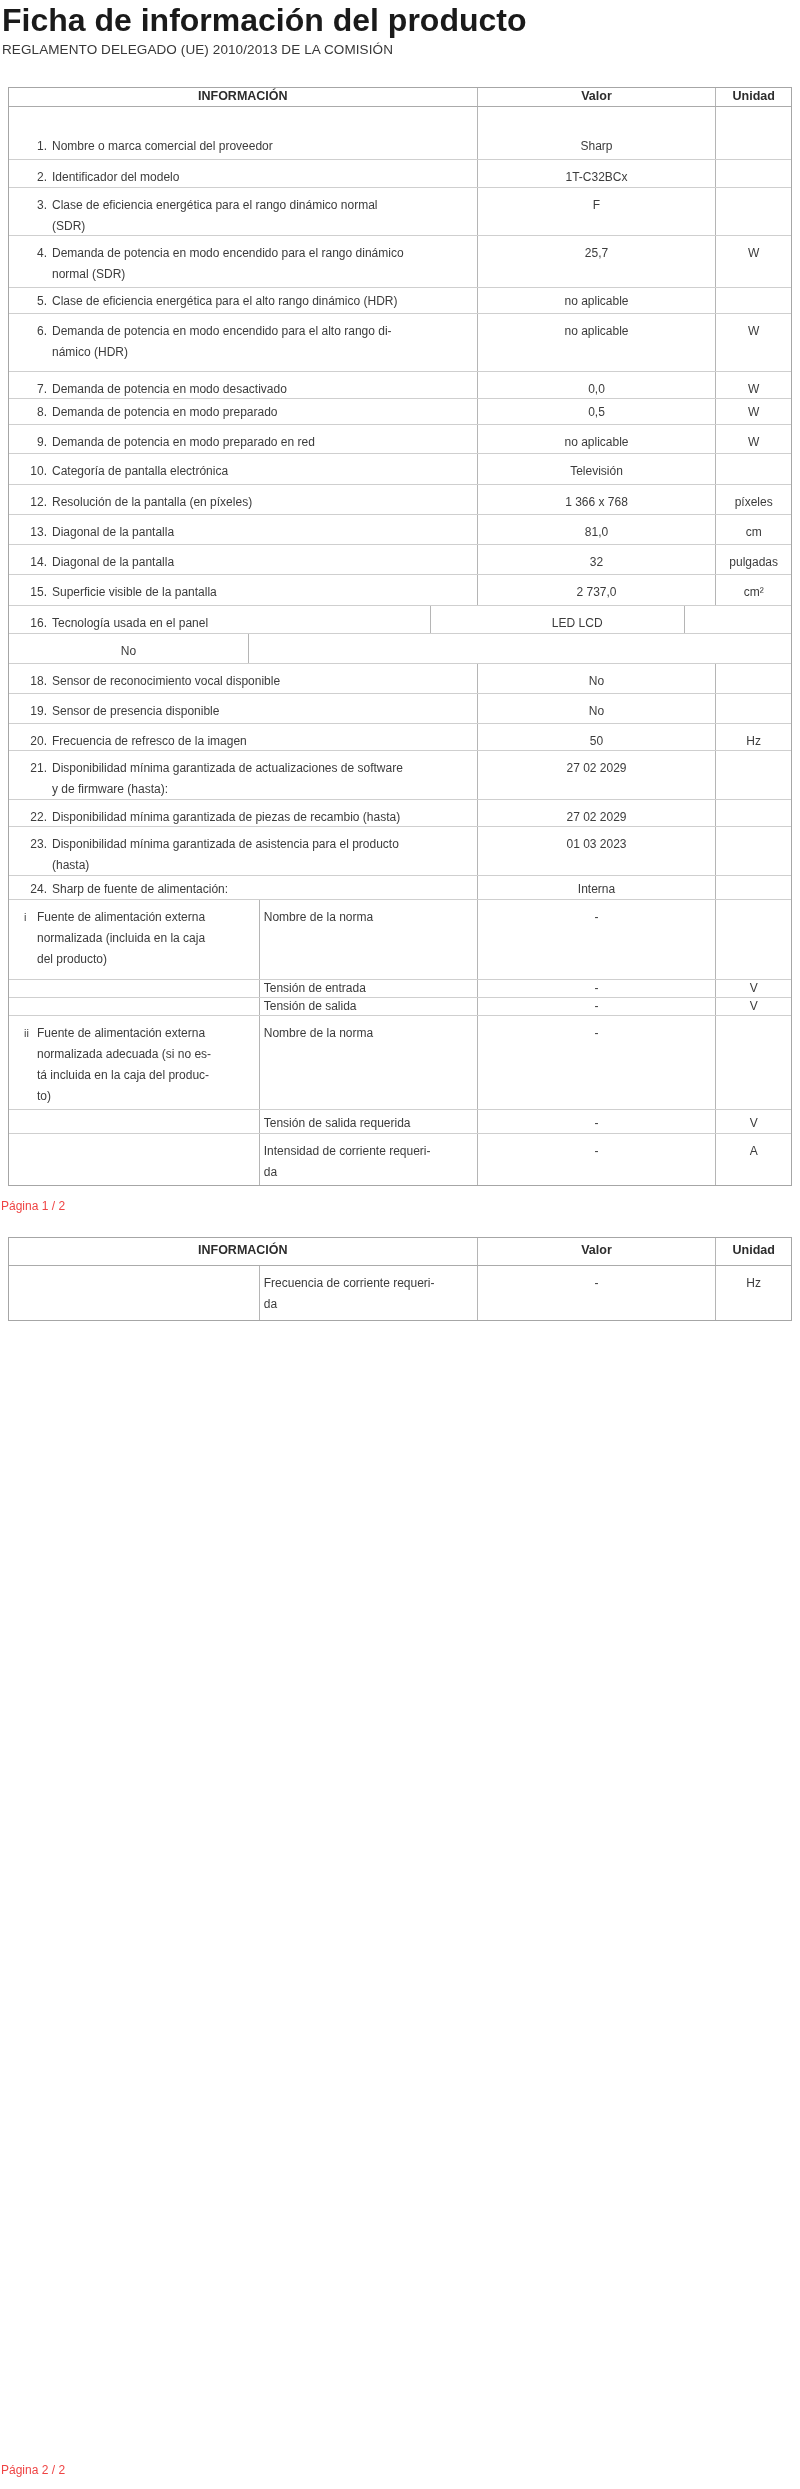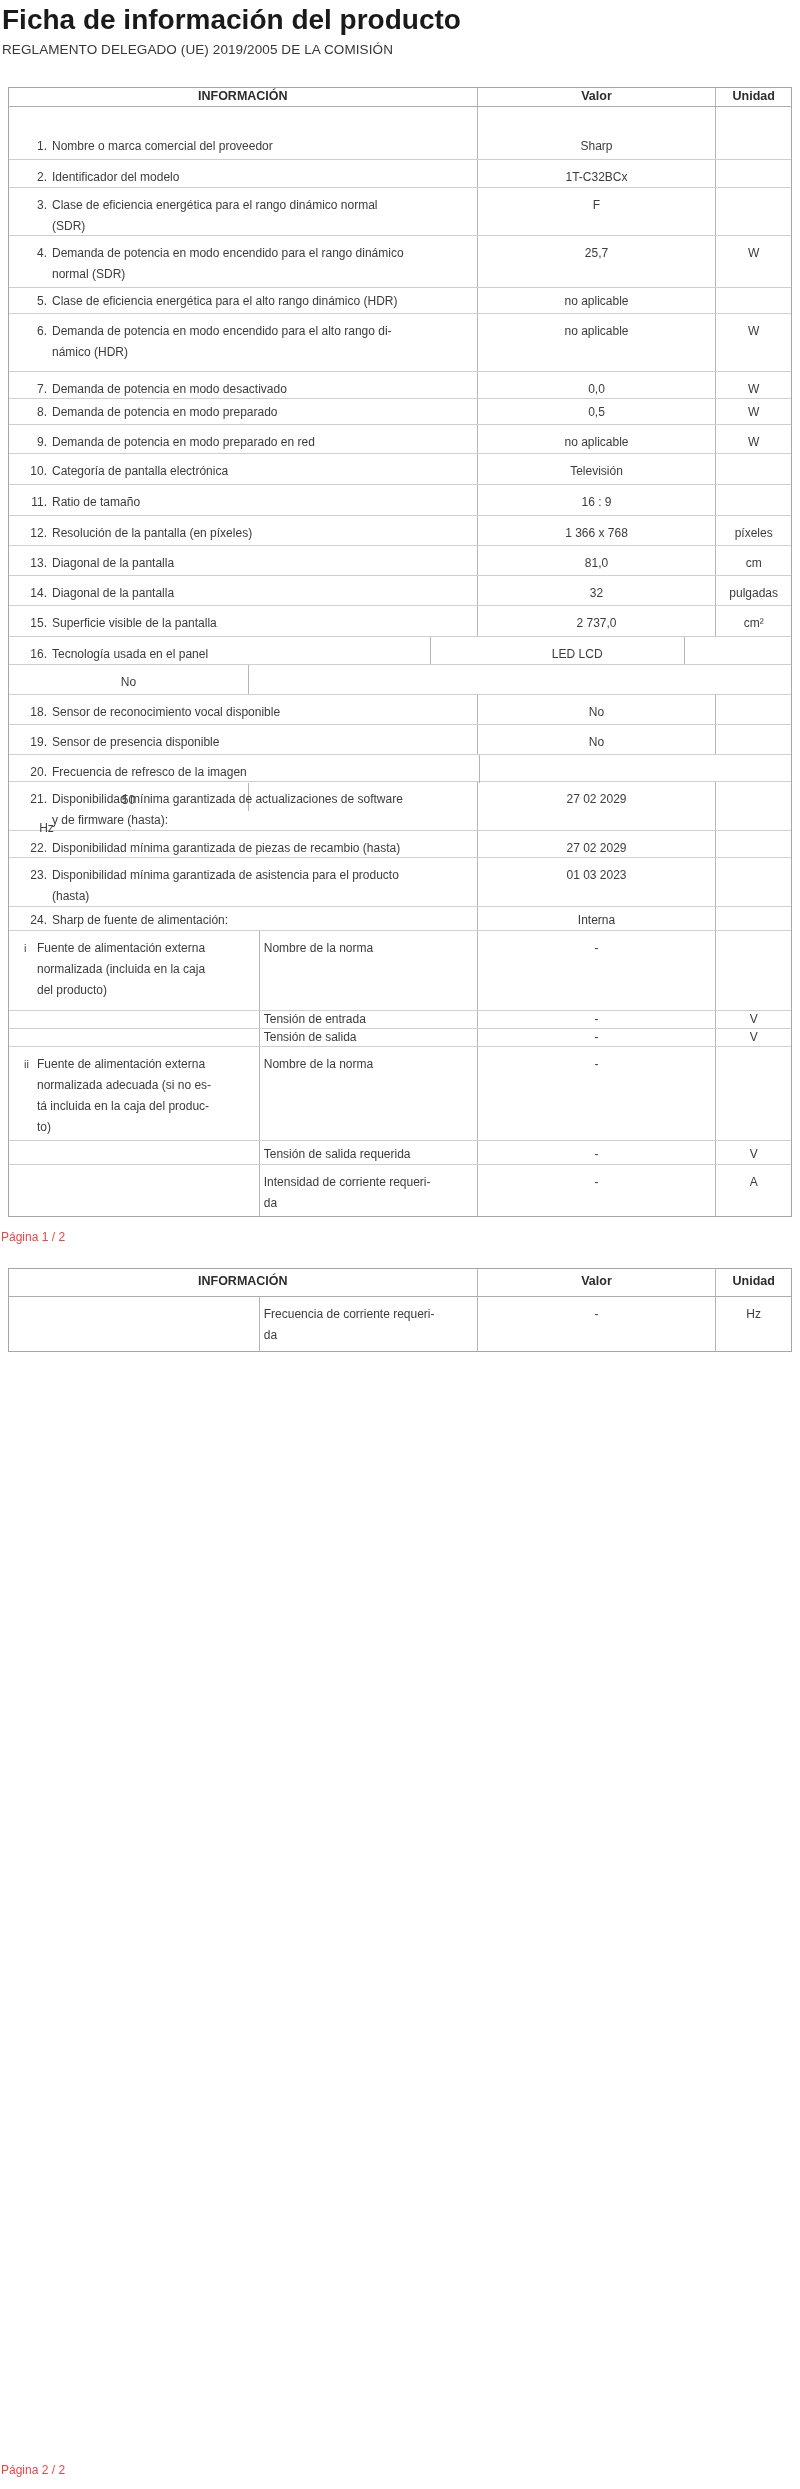--- a/index.html
+++ b/index.html
@@ -1,18 +1,18 @@
 <!DOCTYPE html>
 <html><head>
 <meta charset="utf-8">
 <style>
   html,body{margin:0;padding:0;background:#fff;}
   .page{position:relative;width:800px;height:2489px;background:#ffffff;overflow:hidden;
         font-family:"Liberation Sans","DejaVu Sans",sans-serif;color:#3c3c3c;}
-  .title{margin:0;padding:3px 0 0 2px;font-size:28px;line-height:34px;font-weight:700;color:#1a1a1a;}
+  .title{margin:0;padding:3px 0 0 2px;font-size:32px;line-height:34px;font-weight:700;color:#1a1a1a;}
   .subtitle{margin-top:5px;padding-left:2px;font-size:13.5px;color:#383838;letter-spacing:.1px;}
 
   .fiche-table{width:784px;margin:30px 0 0 8px;border:1px solid #a6a6a6;font-size:12px;box-sizing:border-box;}
   .thead{display:flex;height:19px;border-bottom:1px solid #ababab;font-weight:700;font-size:12.5px;color:#2d2d2d;box-sizing:border-box;}
   .th{box-sizing:border-box;padding-top:1px;text-align:center;}
   .th-info{width:471px;border-right:1px solid #b5b5b5;}
   .th-value{width:240px;border-right:1px solid #b5b5b5;}
   .th-unit{width:75px;}
 
   .trow{display:flex;box-sizing:border-box;border-top:1px solid #cfcfcf;}
@@ -38,21 +38,21 @@
 
   .pagefoot{margin:13px 0 0 1px;font-size:12px;color:#ef4444;}
   .foot2{position:absolute;left:1px;top:2463px;margin:0;}
 </style>
 </head>
 <body>
 
 <div class="page">
 
   <h1 class="title">Ficha de información del producto</h1>
-  <div class="subtitle">REGLAMENTO DELEGADO (UE) 2019/2005 DE LA COMISIÓN</div>
+  <div class="subtitle">REGLAMENTO DELEGADO (UE) 2010/2013 DE LA COMISIÓN</div>
 
   <div class="fiche-table">
     <div class="thead">
       <div class="th th-info">INFORMACIÓN</div>
       <div class="th th-value">Valor</div>
       <div class="th th-unit">Unidad</div>
     </div>
     <div class="tbody" id="t1body">
         <div class="trow" style="height: 52px;">
           <div class="cell c-info">
@@ -130,28 +130,20 @@
           <div class="cell c-unit">W</div>
         </div>
         <div class="trow" style="height: 31px;">
           <div class="cell c-info">
             <span class="num">10.</span>
             <span class="lab">Categoría de pantalla electrónica</span>
           </div>
           <div class="cell c-value">Televisión</div>
           <div class="cell c-unit"></div>
         </div>
-        <div class="trow" style="height: 31px;">
-          <div class="cell c-info">
-            <span class="num">11.</span>
-            <span class="lab">Ratio de tamaño</span>
-          </div>
-          <div class="cell c-value">16 : 9</div>
-          <div class="cell c-unit"></div>
-        </div>
         <div class="trow" style="height: 30px;">
           <div class="cell c-info">
             <span class="num">12.</span>
             <span class="lab">Resolución de la pantalla (en píxeles)</span>
           </div>
           <div class="cell c-value">1 366 x 768</div>
           <div class="cell c-unit">píxeles</div>
         </div>
         <div class="trow" style="height: 30px;">
           <div class="cell c-info">
@@ -198,21 +190,21 @@
           <div class="cell c-unit"></div>
         </div>
         <div class="trow" style="height: 30px;">
           <div class="cell c-info">
             <span class="num">19.</span>
             <span class="lab">Sensor de presencia disponible</span>
           </div>
           <div class="cell c-value">No</div>
           <div class="cell c-unit"></div>
         </div>
-        <div class="trow" style="height: 27px; flex-direction: column;">
+        <div class="trow" style="height: 27px;">
           <div class="cell c-info">
             <span class="num">20.</span>
             <span class="lab">Frecuencia de refresco de la imagen</span>
           </div>
           <div class="cell c-value">50</div>
           <div class="cell c-unit">Hz</div>
         </div>
         <div class="trow" style="height: 49px;">
           <div class="cell c-info">
             <span class="num">21.</span>

